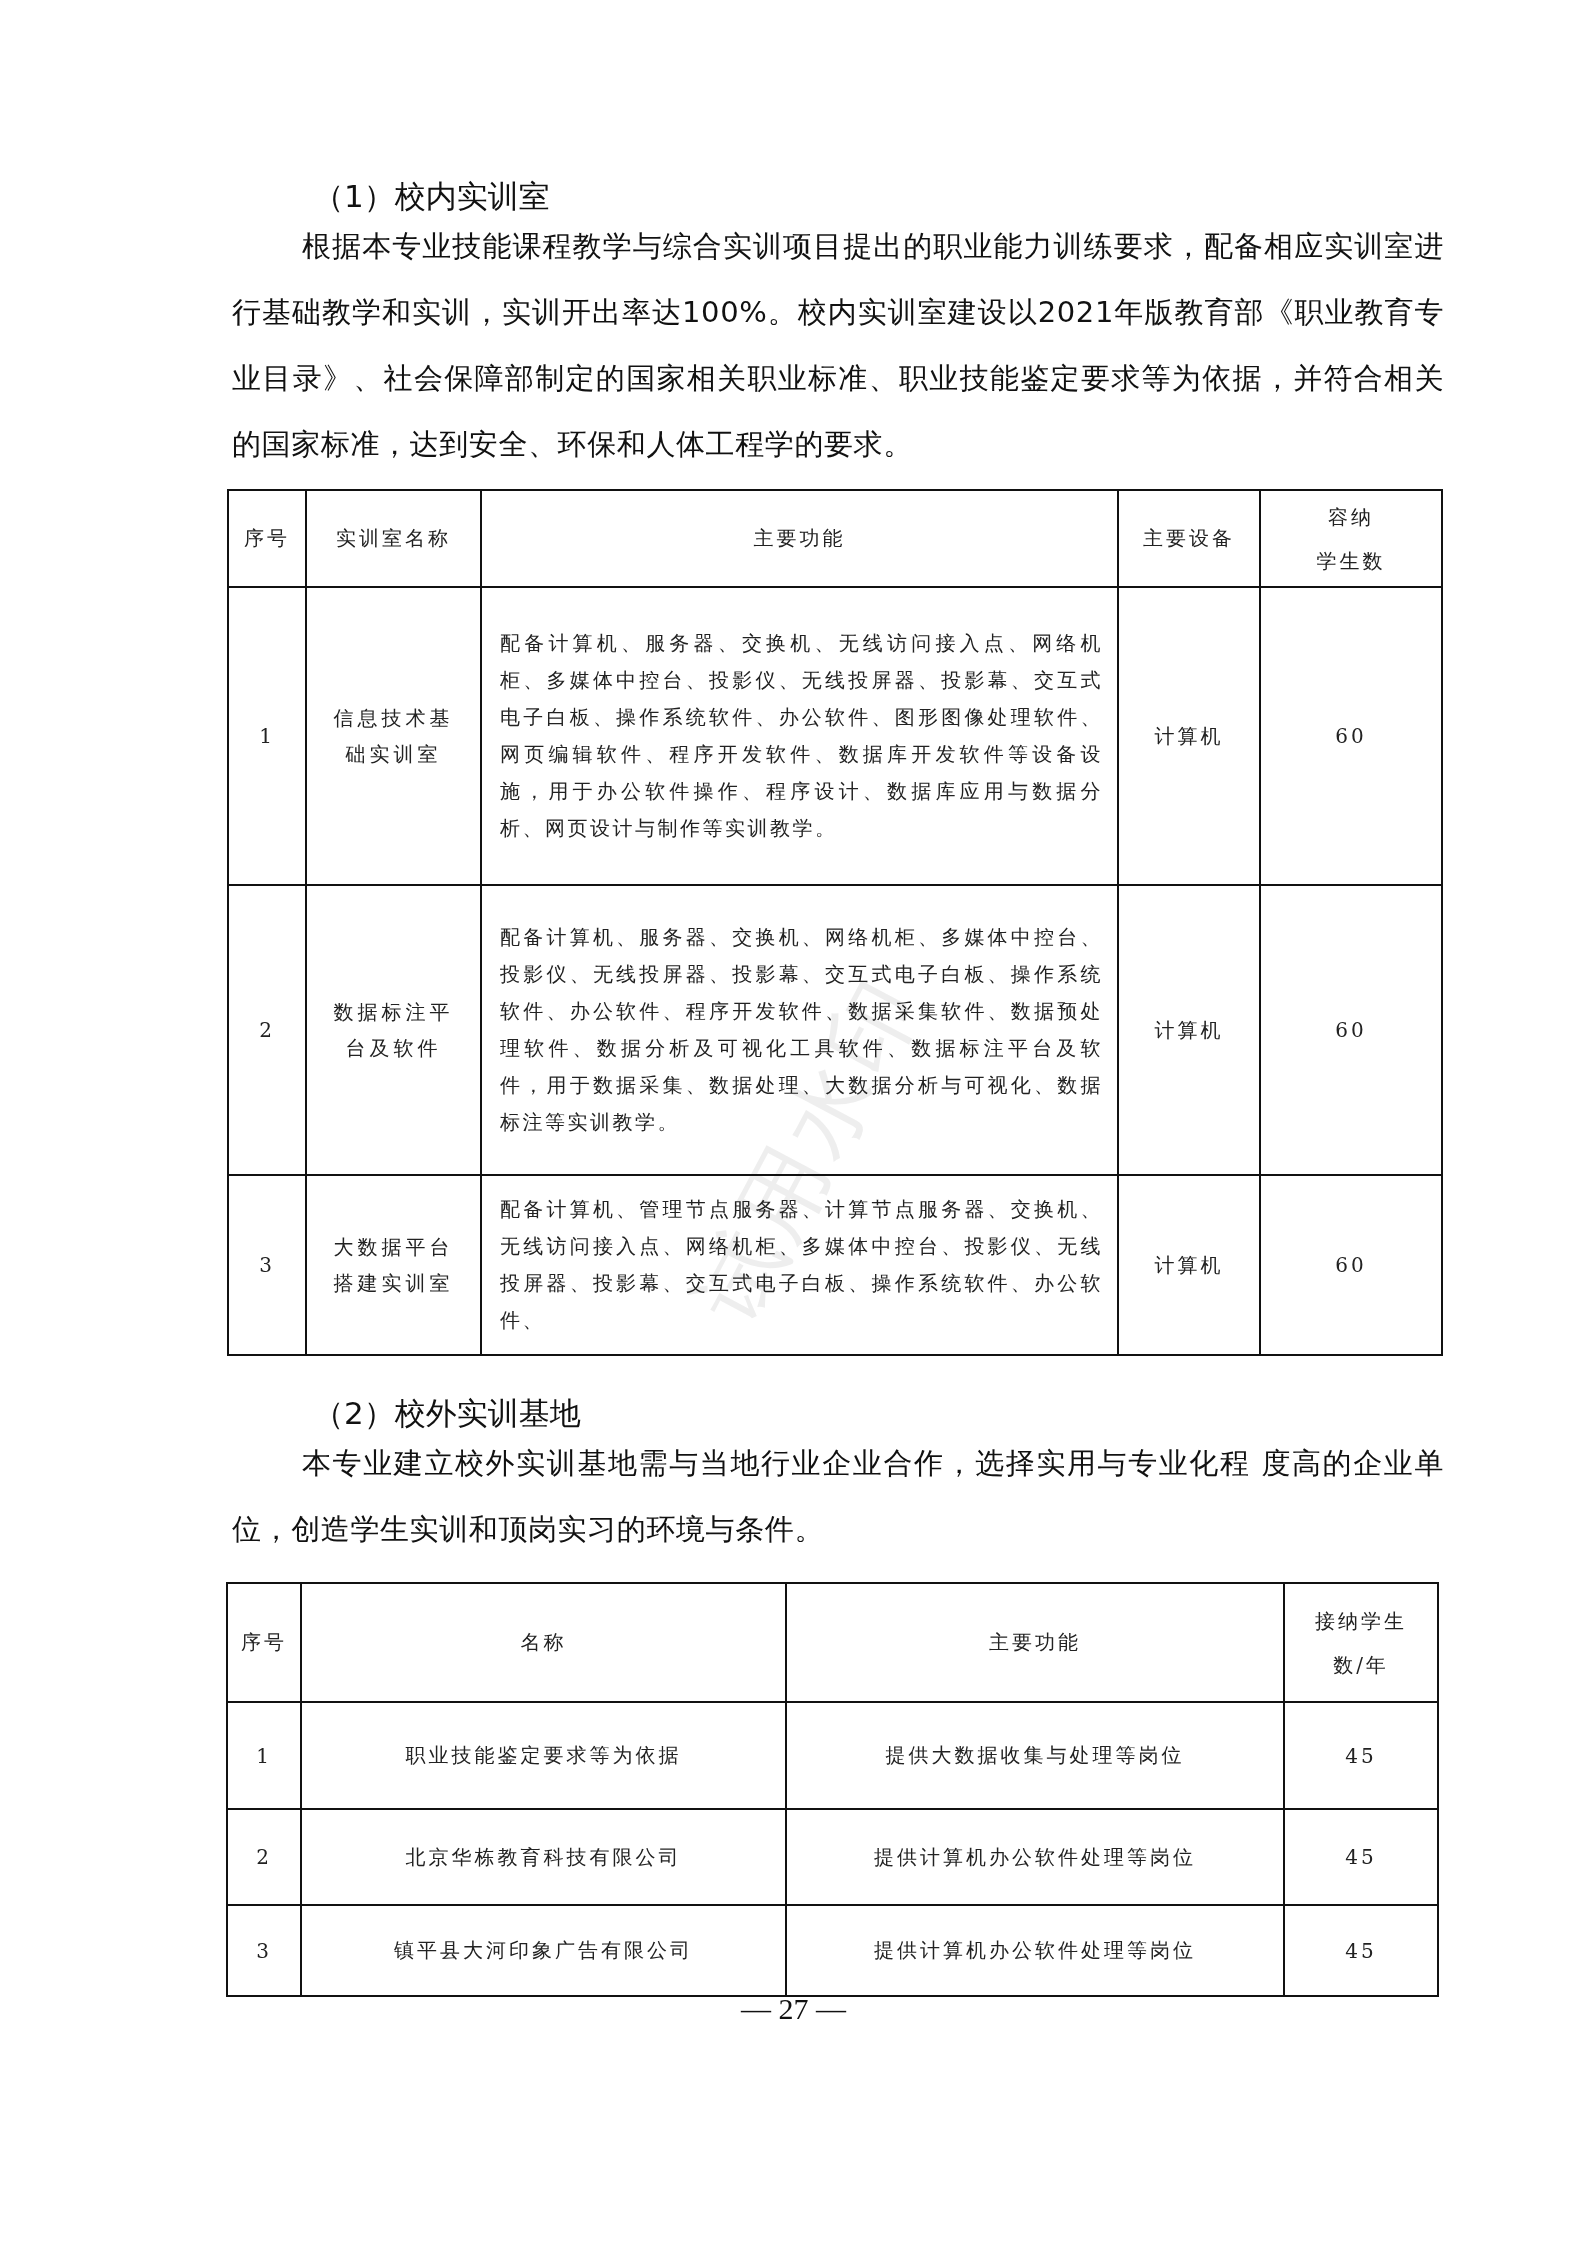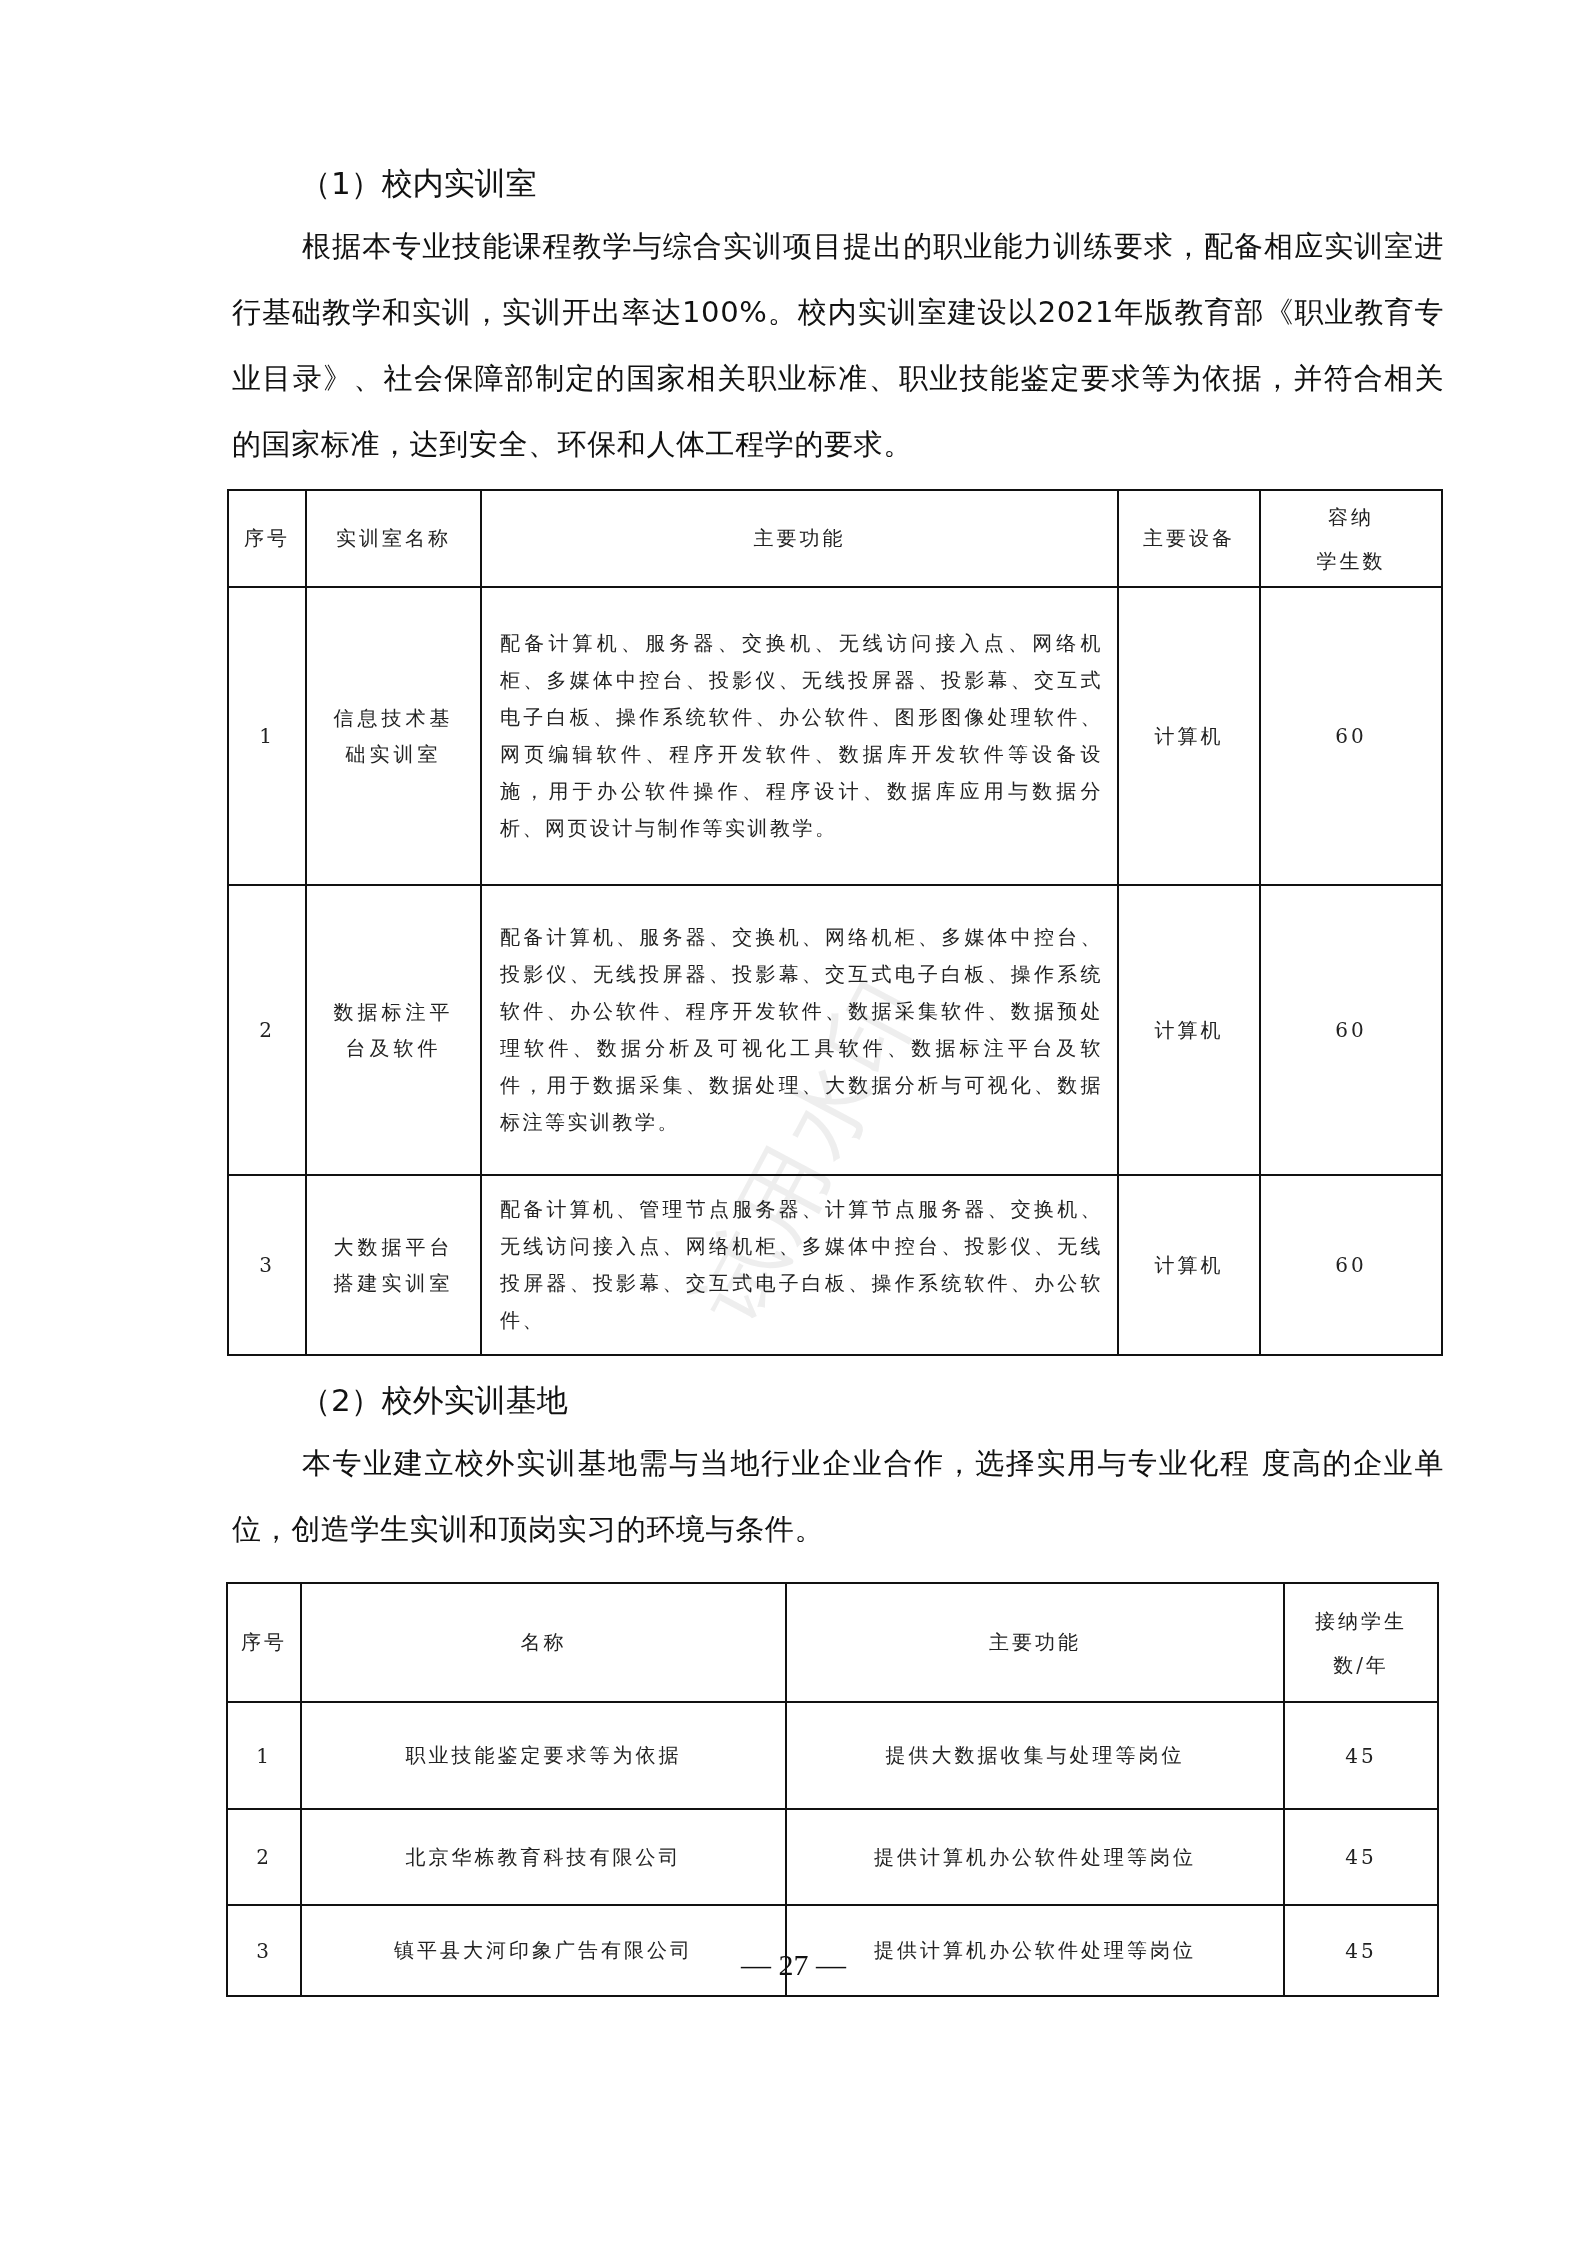--- a/index.html
+++ b/index.html
@@ -5,21 +5,21 @@
     html, body { margin: 0; padding: 0; background: #ffffff; }
     body {
       width: 1587px; height: 2245px; position: relative; overflow: hidden;
       font-family: "DejaVu Serif", "Liberation Serif", serif;
       color: #1a1a1a;
     }
     .heading {
       position: absolute; left: 300px;
       font-family: "DejaVu Sans", "Liberation Sans", sans-serif;
       font-size: 31px; font-weight: normal; color: #111;
-      letter-spacing: 0px; margin: 0;
+      letter-spacing: 0px; margin: 13px;
     }
     .para {
       position: absolute; left: 227px; width: 1212px;
       font-family: "DejaVu Sans", "Liberation Sans", sans-serif;
       font-size: 29px; line-height: 66px; margin: 5px; color: #111;
       text-align: justify; text-indent: 70px; letter-spacing: 0.6px;
     }
     table.doc-table {
       position: absolute; border-collapse: collapse; table-layout: fixed;
       font-family: "DejaVu Serif", "Liberation Serif", serif;
@@ -32,21 +32,21 @@
     table.doc-table td.func {
       text-align: justify; padding: 0 14px 0 18px; line-height: 37px; letter-spacing: 2.5px;
       vertical-align: middle;
       margin-top: 14px;
     }
     table.doc-table td.name {
       line-height: 36px; padding: 16px 18px; letter-spacing: 4px;
     }
     .hdr-2line { line-height: 44px; }
     .page-number {
-      position: absolute; left: 0; width: 1587px; top: 1948px; text-align: center;
+      position: absolute; left: 0; width: 1587px; top: 1992px; text-align: center;
       font-family: "Liberation Serif", "DejaVu Serif", serif; font-size: 30px; color: #111;
     }
     .watermark {
       position: absolute; left: 620px; top: 1090px; transform: rotate(-62deg);
       font-family: "DejaVu Sans", sans-serif; font-size: 88px; color: rgba(160,160,160,0.18);
       letter-spacing: 6px; pointer-events: none; white-space: nowrap;
     }
   </style>
 </head>
 <body>

